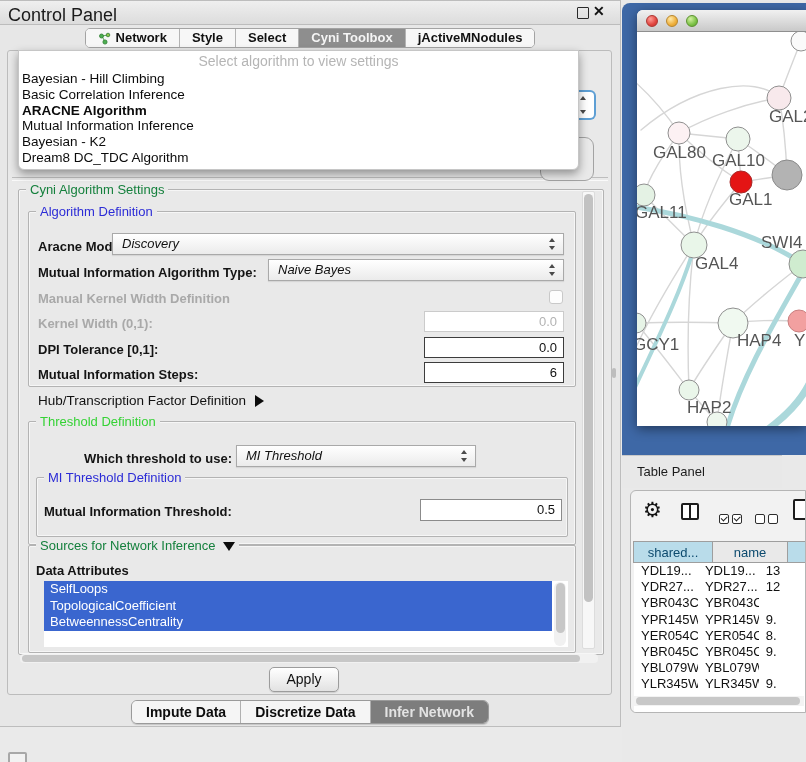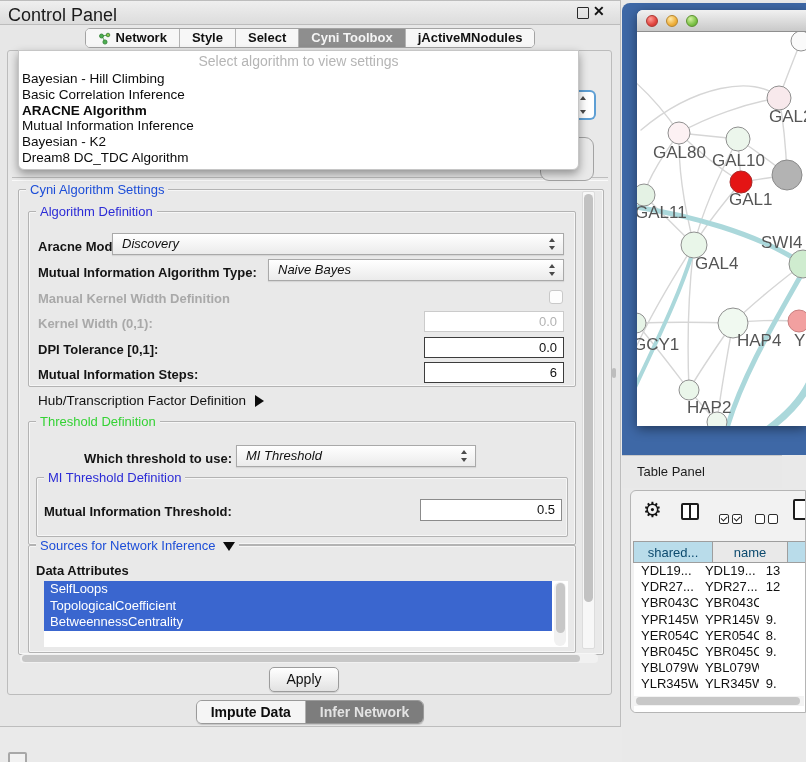--- a/index.html
+++ b/index.html
@@ -22,21 +22,21 @@
   .frag-combo{position:absolute;left:577px;top:89px;width:17px;height:26px;background:#fff;border:2px solid #5e9fd4;border-left:none;border-radius:0 6px 6px 0;z-index:10;}
   .frag-corner{position:absolute;left:540px;top:136px;width:52px;height:42px;border:1px solid #a3a3a3;border-radius:9px;background:#e9e9e9;z-index:9;}
   .etchline{position:absolute;left:12px;top:176px;width:596px;height:2px;border-top:1px solid #bdbdbd;border-bottom:1px solid #fafafa;}
   
   .dropdown{position:absolute;left:18px;top:49px;width:559px;background:#fff;border:1px solid #c6c6c6;border-radius:0 0 6px 6px;box-shadow:0 4px 10px rgba(0,0,0,.38);z-index:50;padding-bottom:3px;}
   .dd-head{height:20px;line-height:20px;text-align:center;color:#b5b5b5;font-size:14px;}
   .dd-item{height:15.8px;line-height:15.8px;padding-left:3px;font-size:13.5px;color:#0b0b0b;white-space:nowrap;}
   .dd-item.bold{font-weight:700;}
   
   .grp{position:absolute;border:1px solid #b3b3b3;border-radius:2px;box-shadow:inset 0 0 0 1px #f6f6f6;}
-  .gtitle{position:absolute;top:-8px;left:7px;background:#e9e9e9;padding:0 4px;font-size:13px;color:#1d4ed8;white-space:nowrap;}
+  .gtitle{position:absolute;top:-8px;left:7px;background:#e9e9e9;padding:0 4px;font-size:13px;color:#15803d;white-space:nowrap;}
   .t-blue{color:#2b2bd6;}
   .t-green{color:#35d235;}
   .lbl{position:absolute;font-size:13px;font-weight:700;color:#141414;white-space:nowrap;}
   .lbl.dis{color:#a9a9a9;}
   .combo{position:absolute;height:22px;border:1px solid #a9a9a9;border-radius:0;background:linear-gradient(#ffffff,#ebebeb);box-sizing:border-box;box-shadow:0 1px 1px rgba(0,0,0,.08);font-style:italic;}
   .combo .val{position:absolute;left:9px;top:0;line-height:20px;font-size:13px;color:#111;white-space:nowrap;}
   .arr{position:absolute;right:8px;width:0;height:0;border-left:3.5px solid transparent;border-right:3.5px solid transparent;}
   .arr.up{top:4px;border-bottom:4.5px solid #4a4a4a;}
   .arr.dn{bottom:4px;border-top:4.5px solid #4a4a4a;}
   .field{position:absolute;height:21px;background:#fff;border:1px solid #3c3c3c;font-size:13px;line-height:19px;text-align:right;padding-right:6px;box-sizing:border-box;color:#111;}
@@ -206,20 +206,21 @@
 
     <div class="hscroll">
       <div class="hthumb"></div>
     </div>
 
     <div class="apply">Apply</div>
 
     <div class="btabs">
       <div class="bsegwrap">
           <div class="bseg">Impute Data</div>
+          <div class="bseg">Discretize Data</div>
           <div class="bseg sel">Infer Network</div>
         </div>
     </div>
   <div class="dropdown">
         <div class="dd-head">Select algorithm to view settings</div>
         <div class="dd-item">Bayesian - Hill Climbing</div>
         <div class="dd-item">Basic Correlation Inference</div>
         <div class="dd-item bold">ARACNE Algorithm</div>
         <div class="dd-item">Mutual Information Inference</div>
         <div class="dd-item">Bayesian - K2</div>

